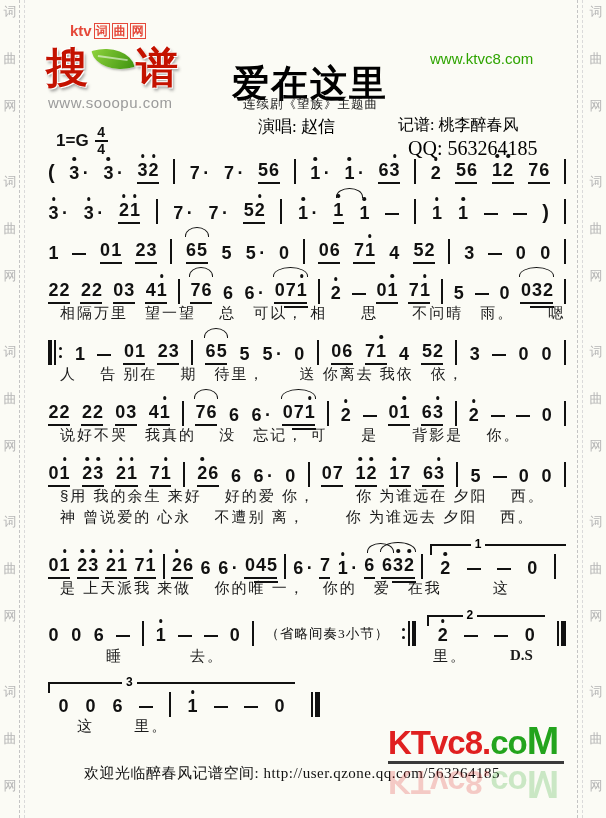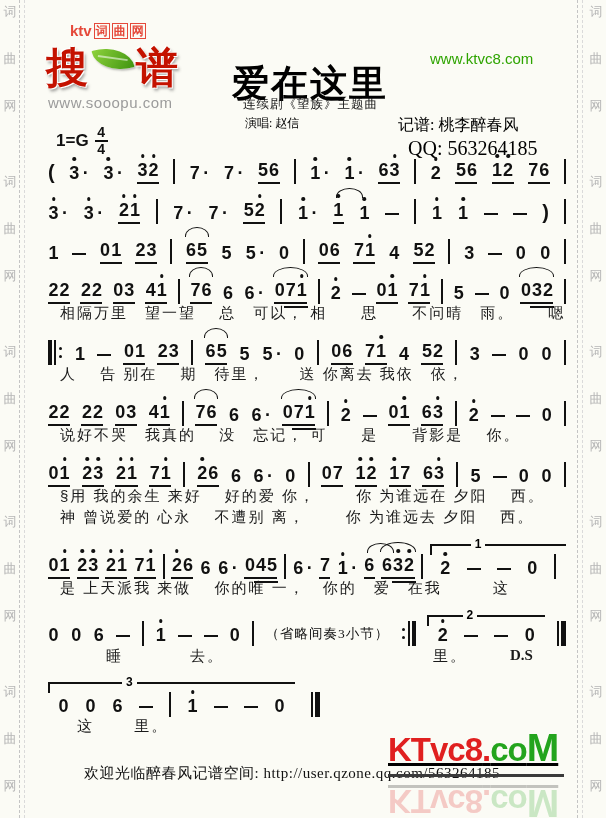--- a/index.html
+++ b/index.html
@@ -29,21 +29,21 @@
           transform: rotate(-14deg); box-shadow: 1px 2px 2px rgba(0,0,0,.25); }
   .leaf::after { content: ""; position: absolute; left: 4px; top: 11px; width: 30px; height: 2px;
                  background: rgba(255,255,255,.55); transform: rotate(22deg); }
   .sooopu-url { position: absolute; left: 2px; top: 58px; color: #9b9b9b; font-size: 15px; letter-spacing: .5px; z-index: 2; }
 
   .title { position: absolute; left: 232px; top: 44px; font-size: 37px; font-weight: bold; letter-spacing: 2px;
            font-family: "Liberation Serif", serif; color: #000; margin-top: 15px; }
   .site-right { position: absolute; left: 430px; top: 50px; color: #2ea400; font-size: 15px; }
   .subtitle { position: absolute; left: 243px; top: 96px; font-size: 12.5px; letter-spacing: 1px;
               font-family: "Liberation Serif", serif; color: #111; }
-  .singer { position: absolute; left: 245px; top: 115px; font-size: 12px; font-family: "Liberation Serif", serif; }
+  .singer { position: absolute; left: 258px; top: 115px; font-size: 17px; font-family: "Liberation Serif", serif; }
   .notation-by { position: absolute; left: 398px; top: 115px; font-size: 16px; font-family: "Liberation Serif", serif; }
   .qq { position: absolute; left: 408px; top: 137px; font-size: 20px; font-family: "Liberation Serif", serif; }
   .keysig { position: absolute; left: 56px; top: 126px; display: flex; align-items: center; gap: 6px;
             font-weight: bold; font-size: 17px; color: #111; }
   .meter { display: inline-flex; flex-direction: column; align-items: center; font-size: 14px; line-height: 13px; }
   .meter .mid { width: 13px; height: 2px; background: #111; margin: 1px 0; }
 
   
   .score { position: absolute; left: 48px; right: 40px; top: 152px; display: flex; flex-direction: column; }
   .system { margin-bottom: 8px; }
@@ -73,21 +73,21 @@
   .volta::before { content: ""; position: absolute; left: 0; top: 0; width: 2px; height: 9px; background: #111; }
   .vnum { position: absolute; top: -9px; left: 30%; font-size: 12px; font-weight: bold;
           background: #fbfbf5; padding: 0 4px; line-height: 15px; }
   .lyrics-row { position: relative; height: 21px; font-size: 15px; color: #1a1a1a; padding-left: 12px;
                 letter-spacing: 2px; white-space: nowrap; }
   .lyr-pos { position: absolute; top: 1px; }
   .lyr-pos.ds { font-family: "Liberation Serif", serif; font-weight: bold; letter-spacing: 0; }
 
   
   .klogo { position: absolute; left: 388px; top: 724px; width: 178px; z-index: 3; }
-  .klogo-line { font-size: 33px; font-weight: bold; letter-spacing: -1px; line-height: 47px; white-space: nowrap; text-decoration: underline; }
+  .klogo-line { font-size: 33px; font-weight: bold; letter-spacing: -1px; line-height: 34px; white-space: nowrap; }
   .kl-red { color: #e02020; } .kl-green { color: #23a41d; }
   .kl-m { font-size: 39px; }
   .klogo-rule { width: 176px; height: 3px; background: #3a3a3a; margin-top: 1px; }
   .klogo-refl { transform: scaleY(-1); opacity: .22; margin-top: 1px; }
   .footer-url { position: absolute; left: 84px; top: 764px; font-size: 15px; letter-spacing: .5px;
                 font-family: "Liberation Serif", serif; color: #111; z-index: 2; }
 </style>
 </head>
 <body>
 

